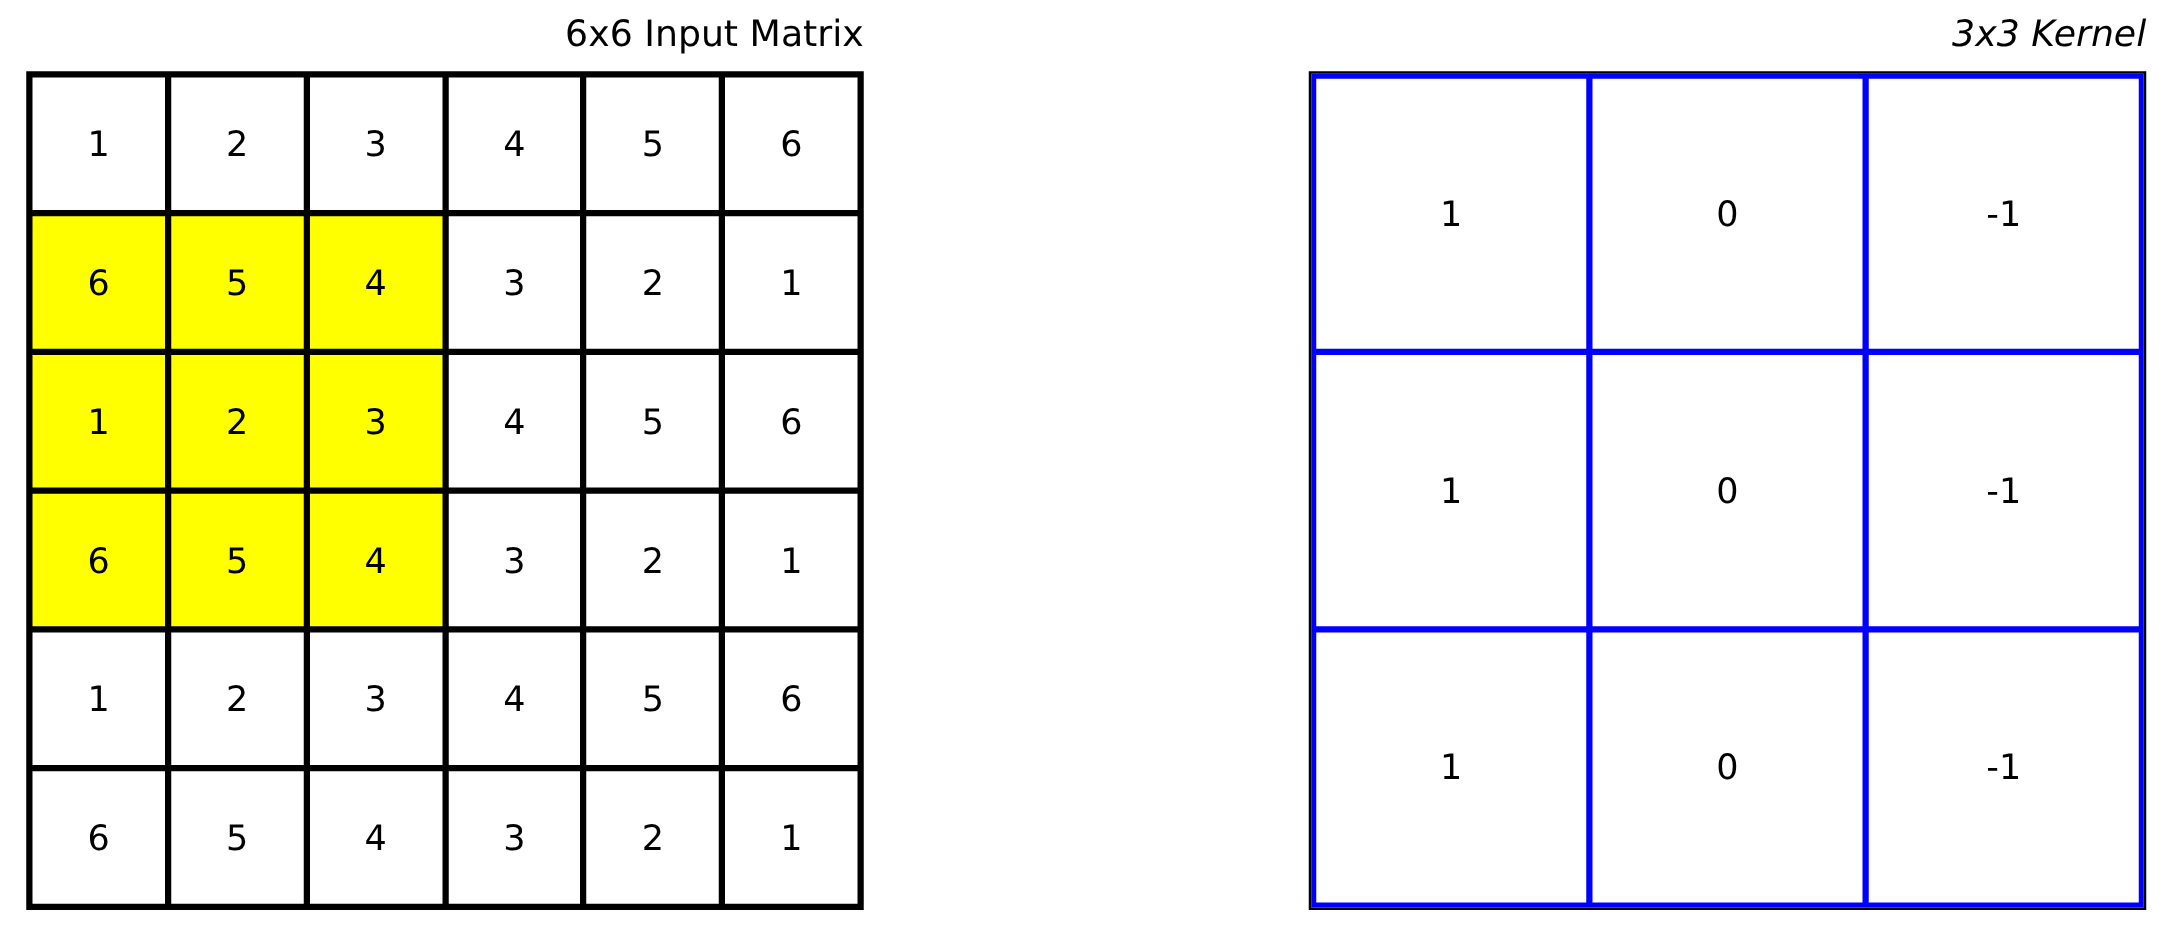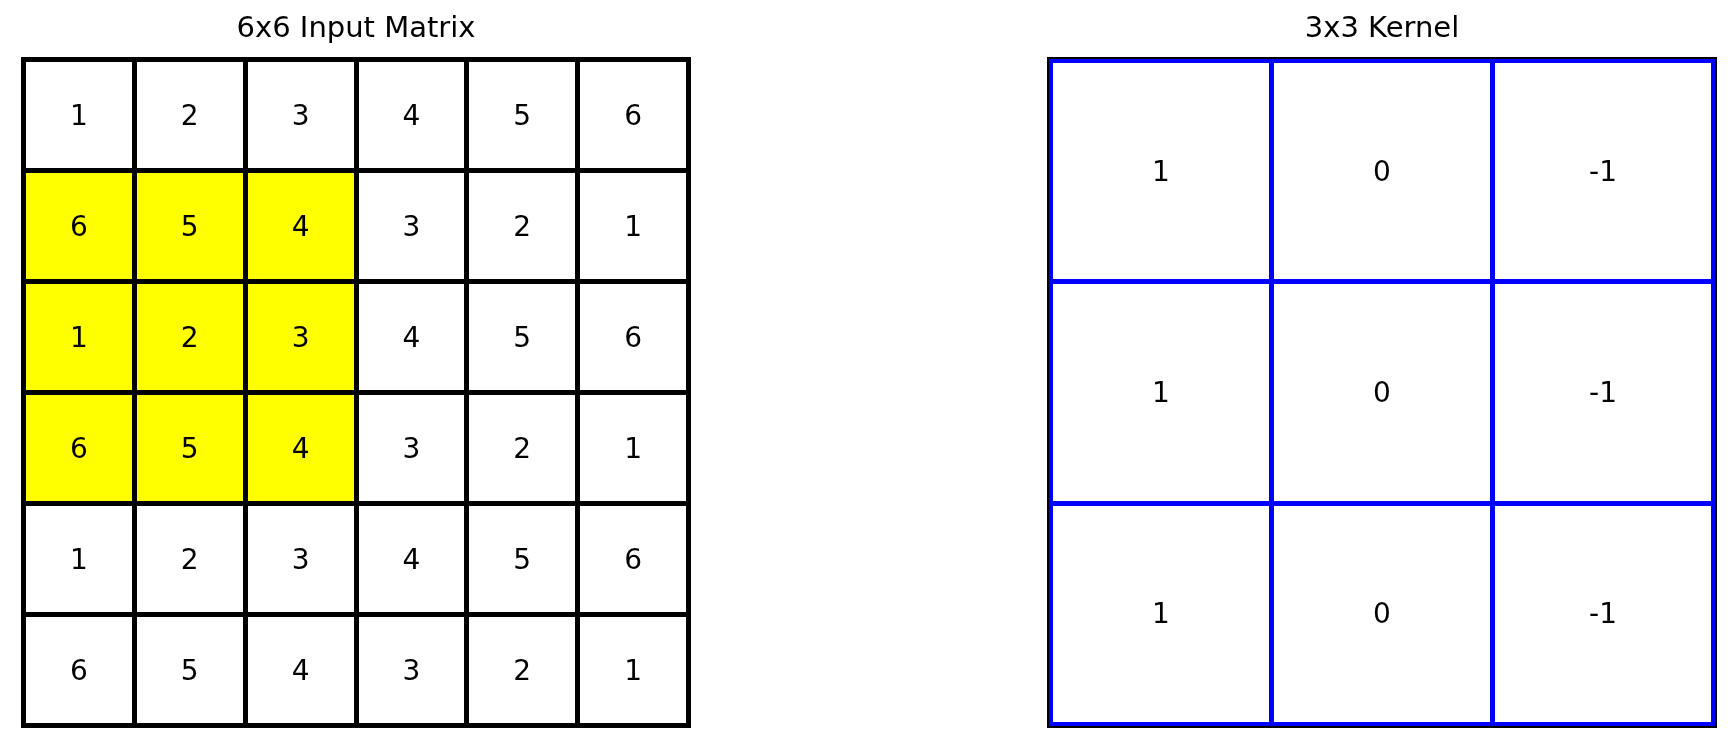--- a/index.html
+++ b/index.html
@@ -16,28 +16,28 @@
   }
   .figure {
     position: absolute;
     inset: 0;
     background: #ffffff;
   }
   .panel-title {
     position: absolute;
     top: 9px;
     width: 670px;
-    text-align: center;
+    text-align: right;
     font-size: 29px;
     line-height: 1.25;
     color: #000000;
     white-space: nowrap;
   }
   #input-title { left: 21px; }
-  #kernel-title { left: 1047px; }
+  #kernel-title { left: 1047px; font-style: italic; }
 
   
   #input-grid {
     position: absolute;
     left: 21px;
     top: 57px;
     width: 670px;
     height: 671px;
     box-sizing: border-box;
     display: grid;

